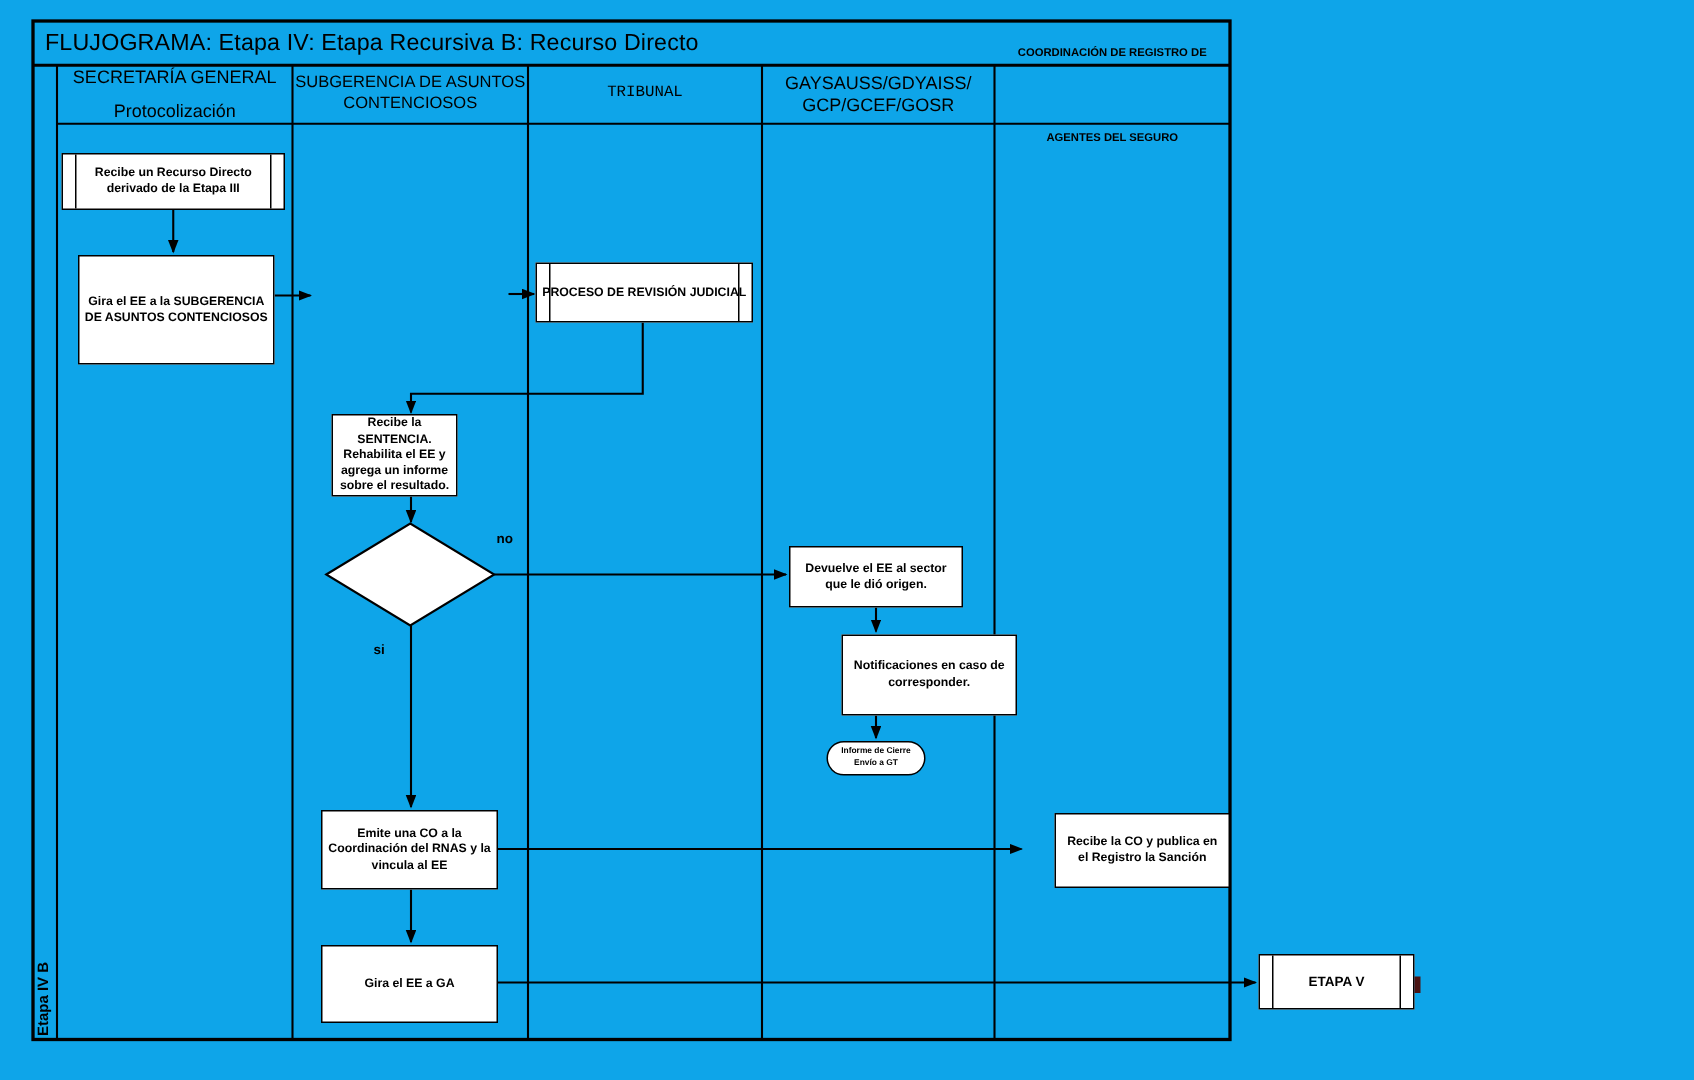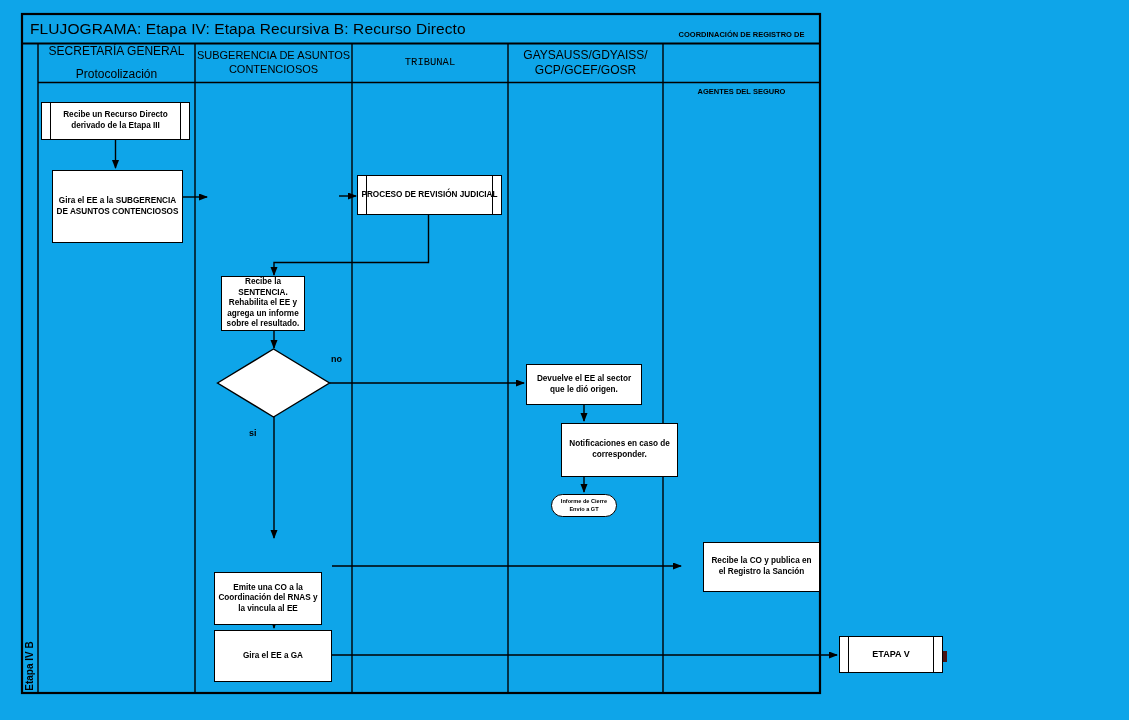--- a/index.html
+++ b/index.html
@@ -191,21 +191,21 @@
 
   <div class="edge-label" style="left:331px;top:354px;">no</div>
   <div class="edge-label" style="left:249px;top:428px;">si</div>
 
   <div class="node" style="left:526px;top:364px;width:116px;height:41px;">Devuelve el EE al sector que le dió origen.</div>
 
   <div class="node" style="left:525px;top:423px;width:117px;height:54px;margin-left:36px;">Notificaciones en caso de corresponder.</div>
 
   <div class="node terminator" style="left:551px;top:494px;width:66px;height:23px;">Informe de Cierre Envío a GT</div>
 
-  <div class="node" style="left:214px;top:572px;width:108px;height:53px;">Emite una CO a la Coordinación del RNAS y la vincula al EE</div>
+  <div class="node" style="left:214px;top:540px;width:118px;height:53px;">Emite una CO a la Coordinación del RNAS y la vincula al EE</div>
 
   <div class="node" style="left:214px;top:630px;width:118px;height:52px;">Gira el EE a GA</div>
 
   <div class="node" style="left:683px;top:542px;width:117px;height:50px;margin-left:20px;">Recibe la CO y publica en el Registro la Sanción</div>
 
   <div class="node predef" style="left:839px;top:636px;width:104px;height:37px;font-size:9px;">ETAPA V</div>
 
   <div class="artifact"></div>
 
 </div>

